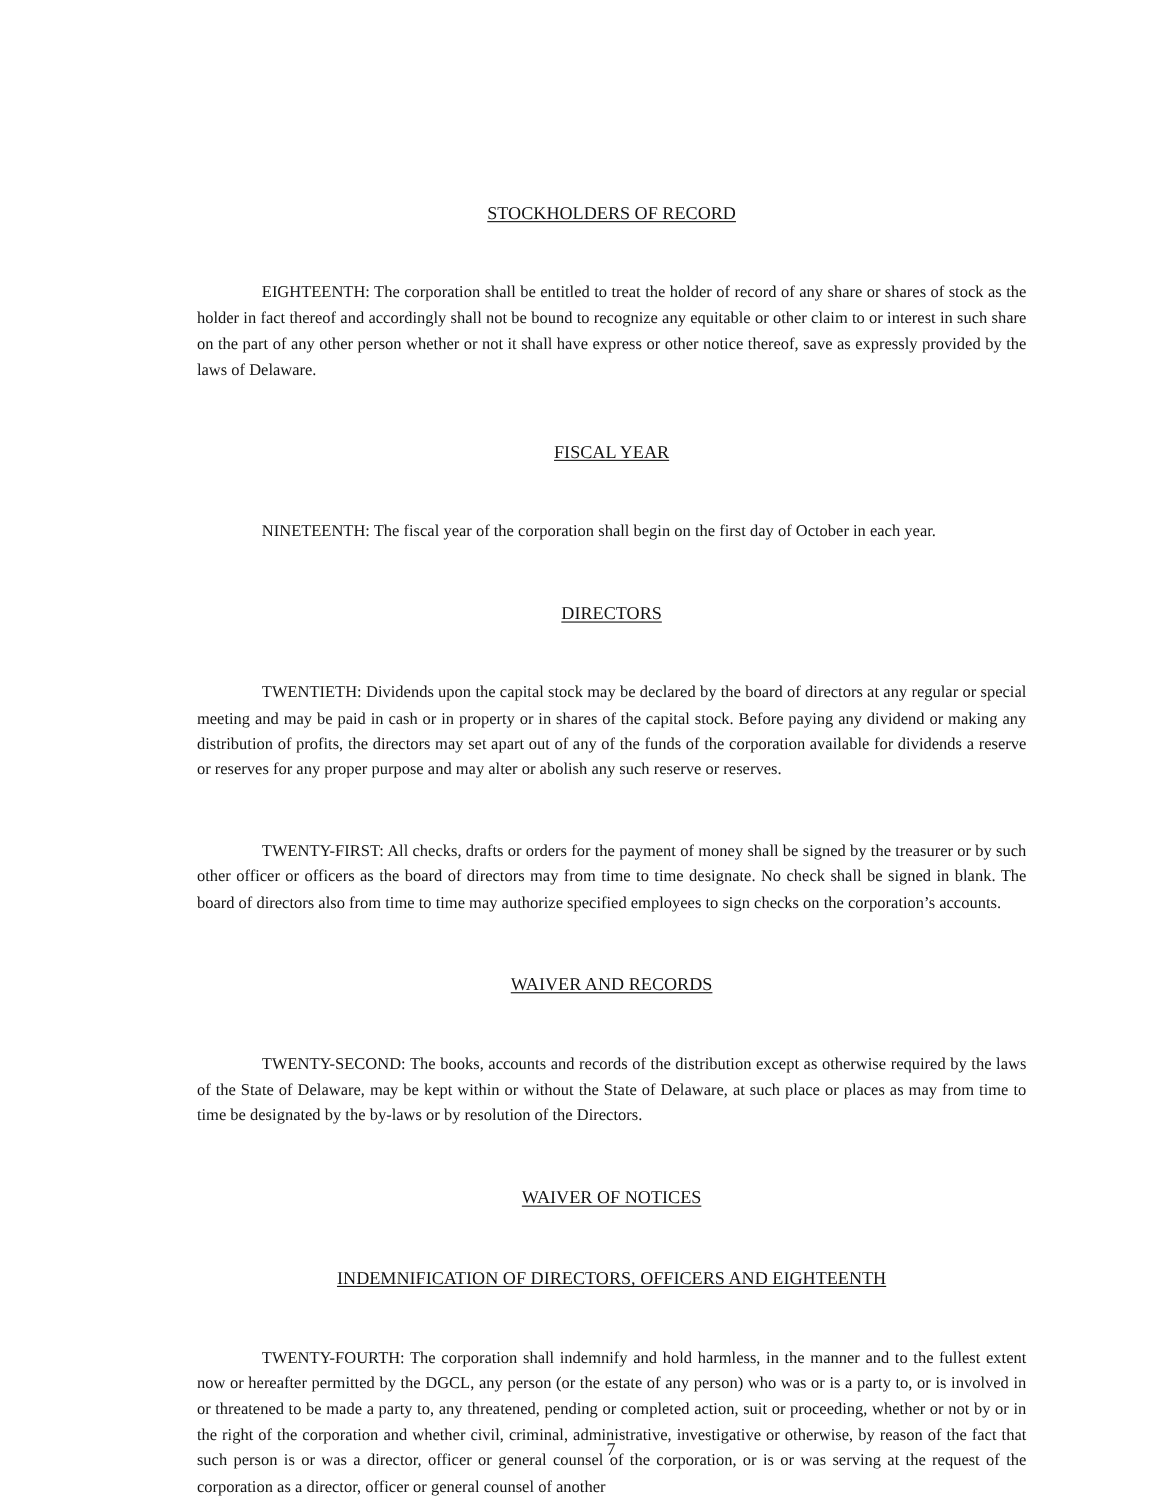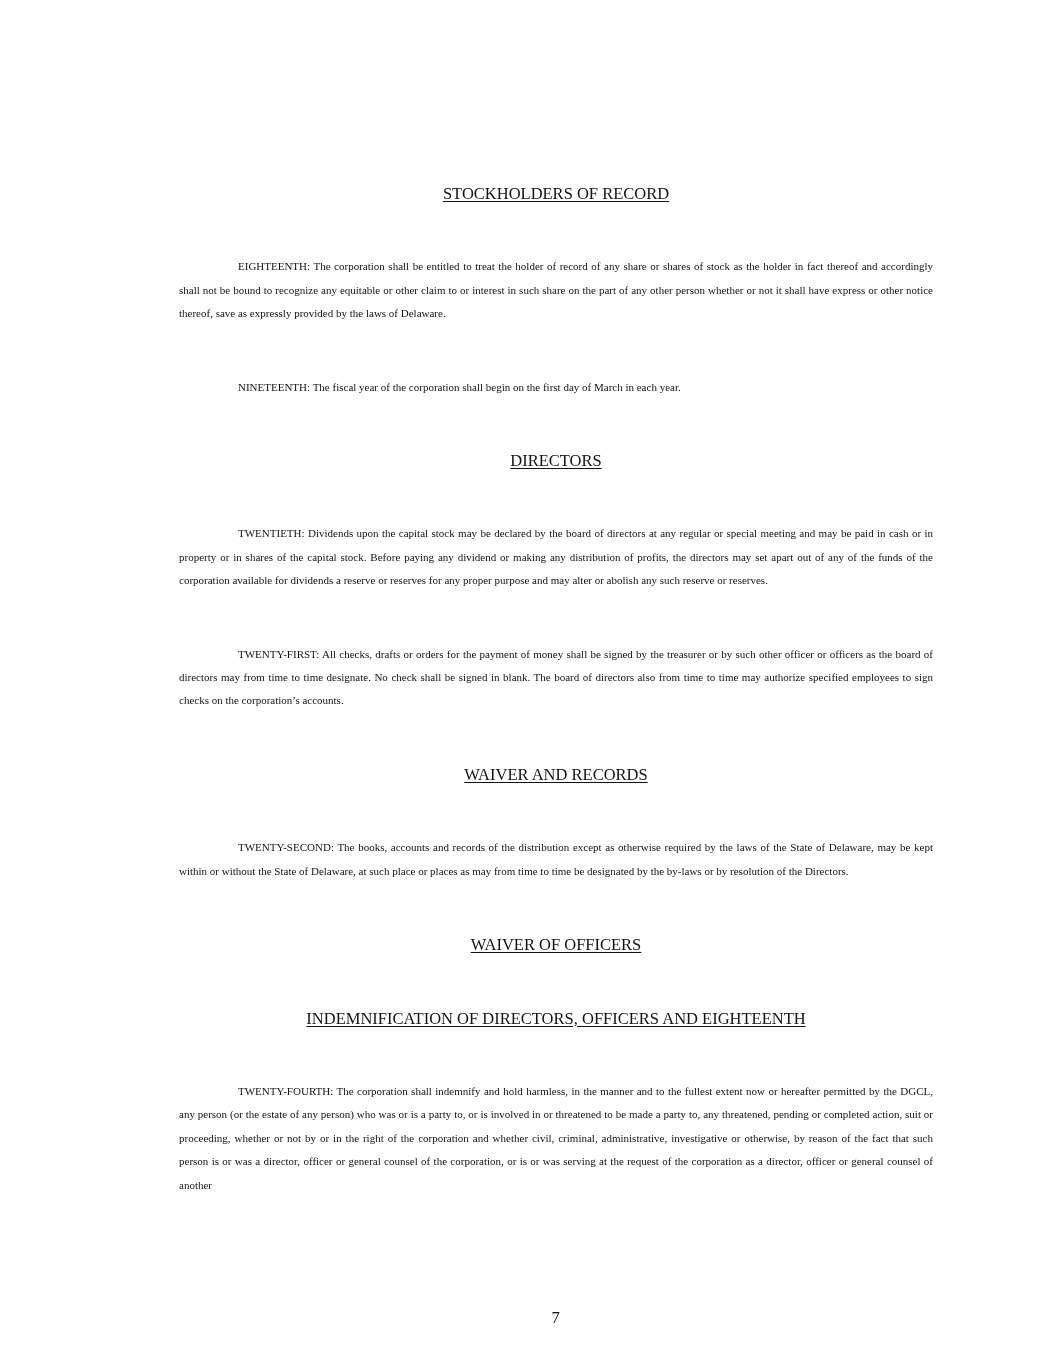--- a/index.html
+++ b/index.html
@@ -26,21 +26,21 @@
     font-size: 16.5px;
     line-height: 23.4px;
     font-weight: normal;
     text-align: center;
     text-decoration: underline;
     text-underline-offset: 2px;
     margin-bottom: 22px;
     white-space: nowrap;
   }
   .section-paragraph {
-    font-size: 11px;
+    font-size: 15px;
     line-height: 23.4px;
     text-align: justify;
     text-indent: 59px;
     margin-bottom: 22px;
   }
   .page-number {
     position: absolute;
     top: 1264px;
     left: 0;
     width: 100%;
@@ -51,31 +51,32 @@
 </style>
 </head>
 <body>
 
 <div class="page">
   <div class="content">
 
     <h2 class="section-heading">STOCKHOLDERS OF RECORD</h2>
     <p class="section-paragraph">EIGHTEENTH: The corporation shall be entitled to treat the holder of record of any share or shares of stock as the holder in fact thereof and accordingly shall not be bound to recognize any equitable or other claim to or interest in such share on the part of any other person whether or not it shall have express or other notice thereof, save as expressly provided by the laws of Delaware.</p>
 
-    <p class="section-paragraph">NINETEENTH: The fiscal year of the corporation shall begin on the first day of March in each year.</p>
+    <h2 class="section-heading">FISCAL YEAR</h2>
+    <p class="section-paragraph">NINETEENTH: The fiscal year of the corporation shall begin on the first day of October in each year.</p>
 
     <h2 class="section-heading">DIRECTORS</h2>
     <p class="section-paragraph">TWENTIETH: Dividends upon the capital stock may be declared by the board of directors at any regular or special meeting and may be paid in cash or in property or in shares of the capital stock.  Before paying any dividend or making any distribution of profits, the directors may set apart out of any of the funds of the corporation available for dividends a reserve or reserves for any proper purpose and may alter or abolish any such reserve or reserves.</p>
 
     <p class="section-paragraph">TWENTY-FIRST: All checks, drafts or orders for the payment of money shall be signed by the treasurer or by such other officer or officers as the board of directors may from time to time designate.  No check shall be signed in blank.  The board of directors also from time to time may authorize specified employees to sign checks on the corporation’s accounts.</p>
 
     <h2 class="section-heading">WAIVER AND RECORDS</h2>
     <p class="section-paragraph">TWENTY-SECOND: The books, accounts and records of the distribution except as otherwise required by the laws of the State of Delaware, may be kept within or without the State of Delaware, at such place or places as may from time to time be designated by the by-laws or by resolution of the Directors.</p>
 
-    <h2 class="section-heading">WAIVER OF OFFICERS</h2>
+    <h2 class="section-heading">WAIVER OF NOTICES</h2>
 
     <h2 class="section-heading">INDEMNIFICATION OF DIRECTORS, OFFICERS AND EIGHTEENTH</h2>
     <p class="section-paragraph">TWENTY-FOURTH: The corporation shall indemnify and hold harmless, in the manner and to the fullest extent now or hereafter permitted by the DGCL, any person (or the estate of any person) who was or is a party to, or is involved in or threatened to be made a party to, any threatened, pending or completed action, suit or proceeding, whether or not by or in the right of the corporation and whether civil, criminal, administrative, investigative or otherwise, by reason of the fact that such person is or was a director, officer or general counsel of the corporation, or is or was serving at the request of the corporation as a director, officer or general counsel of another</p>
 
   </div>
 
   <div class="page-number">7</div>
 </div>
 
 </body></html>

